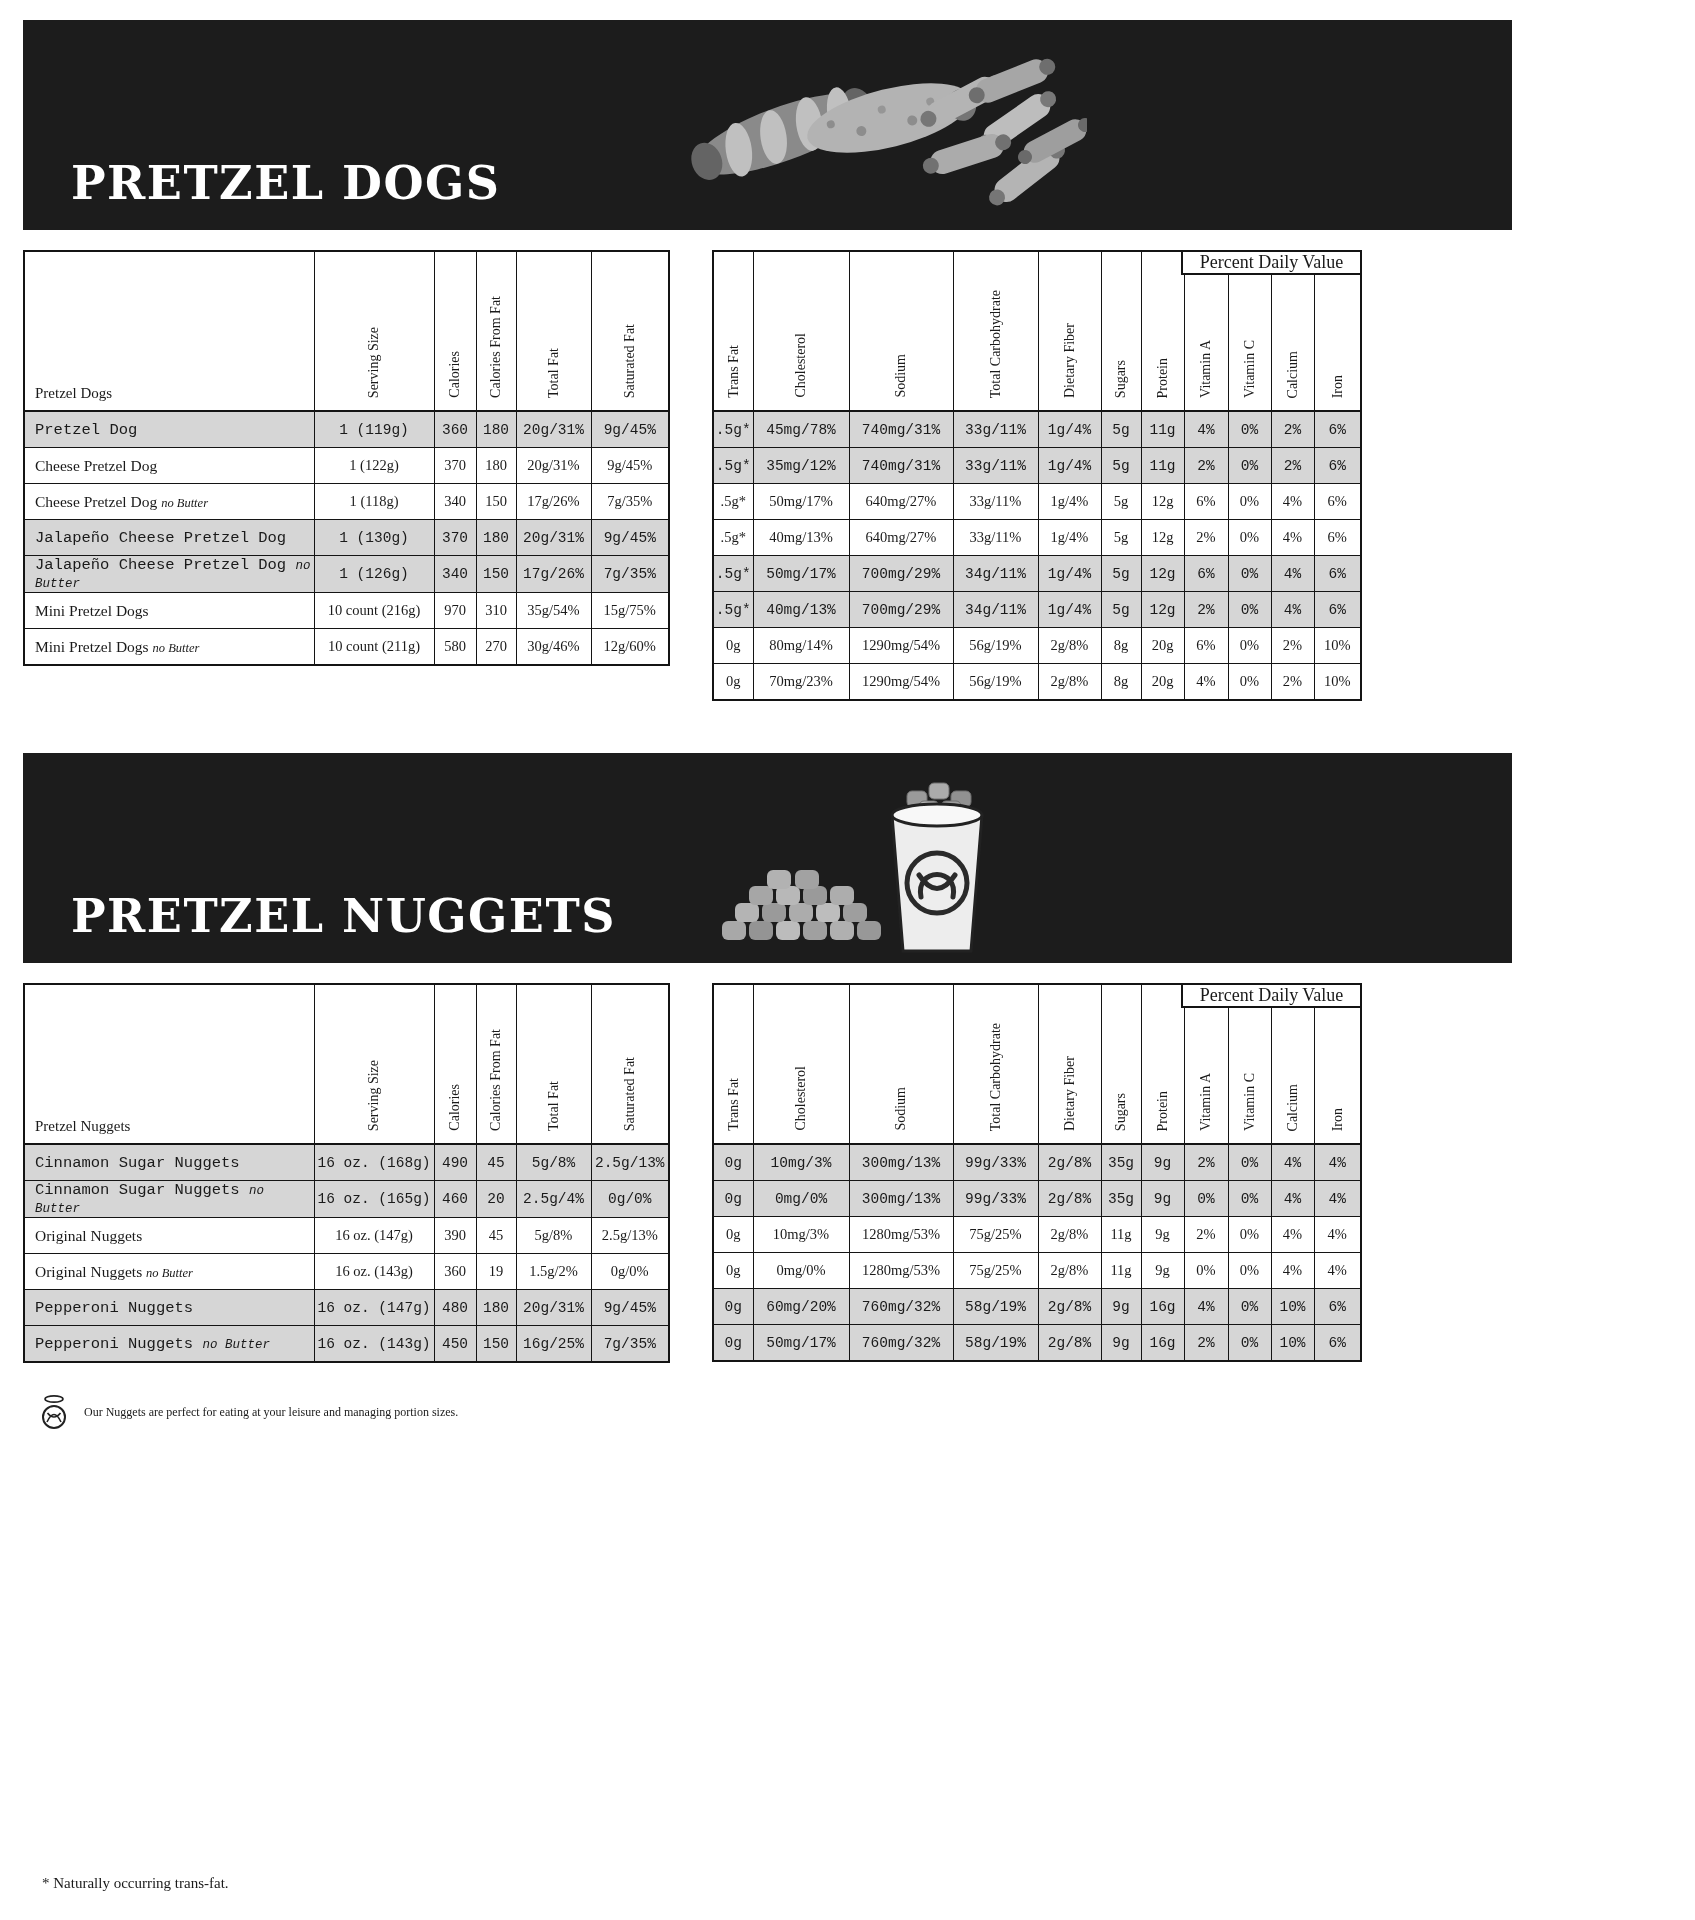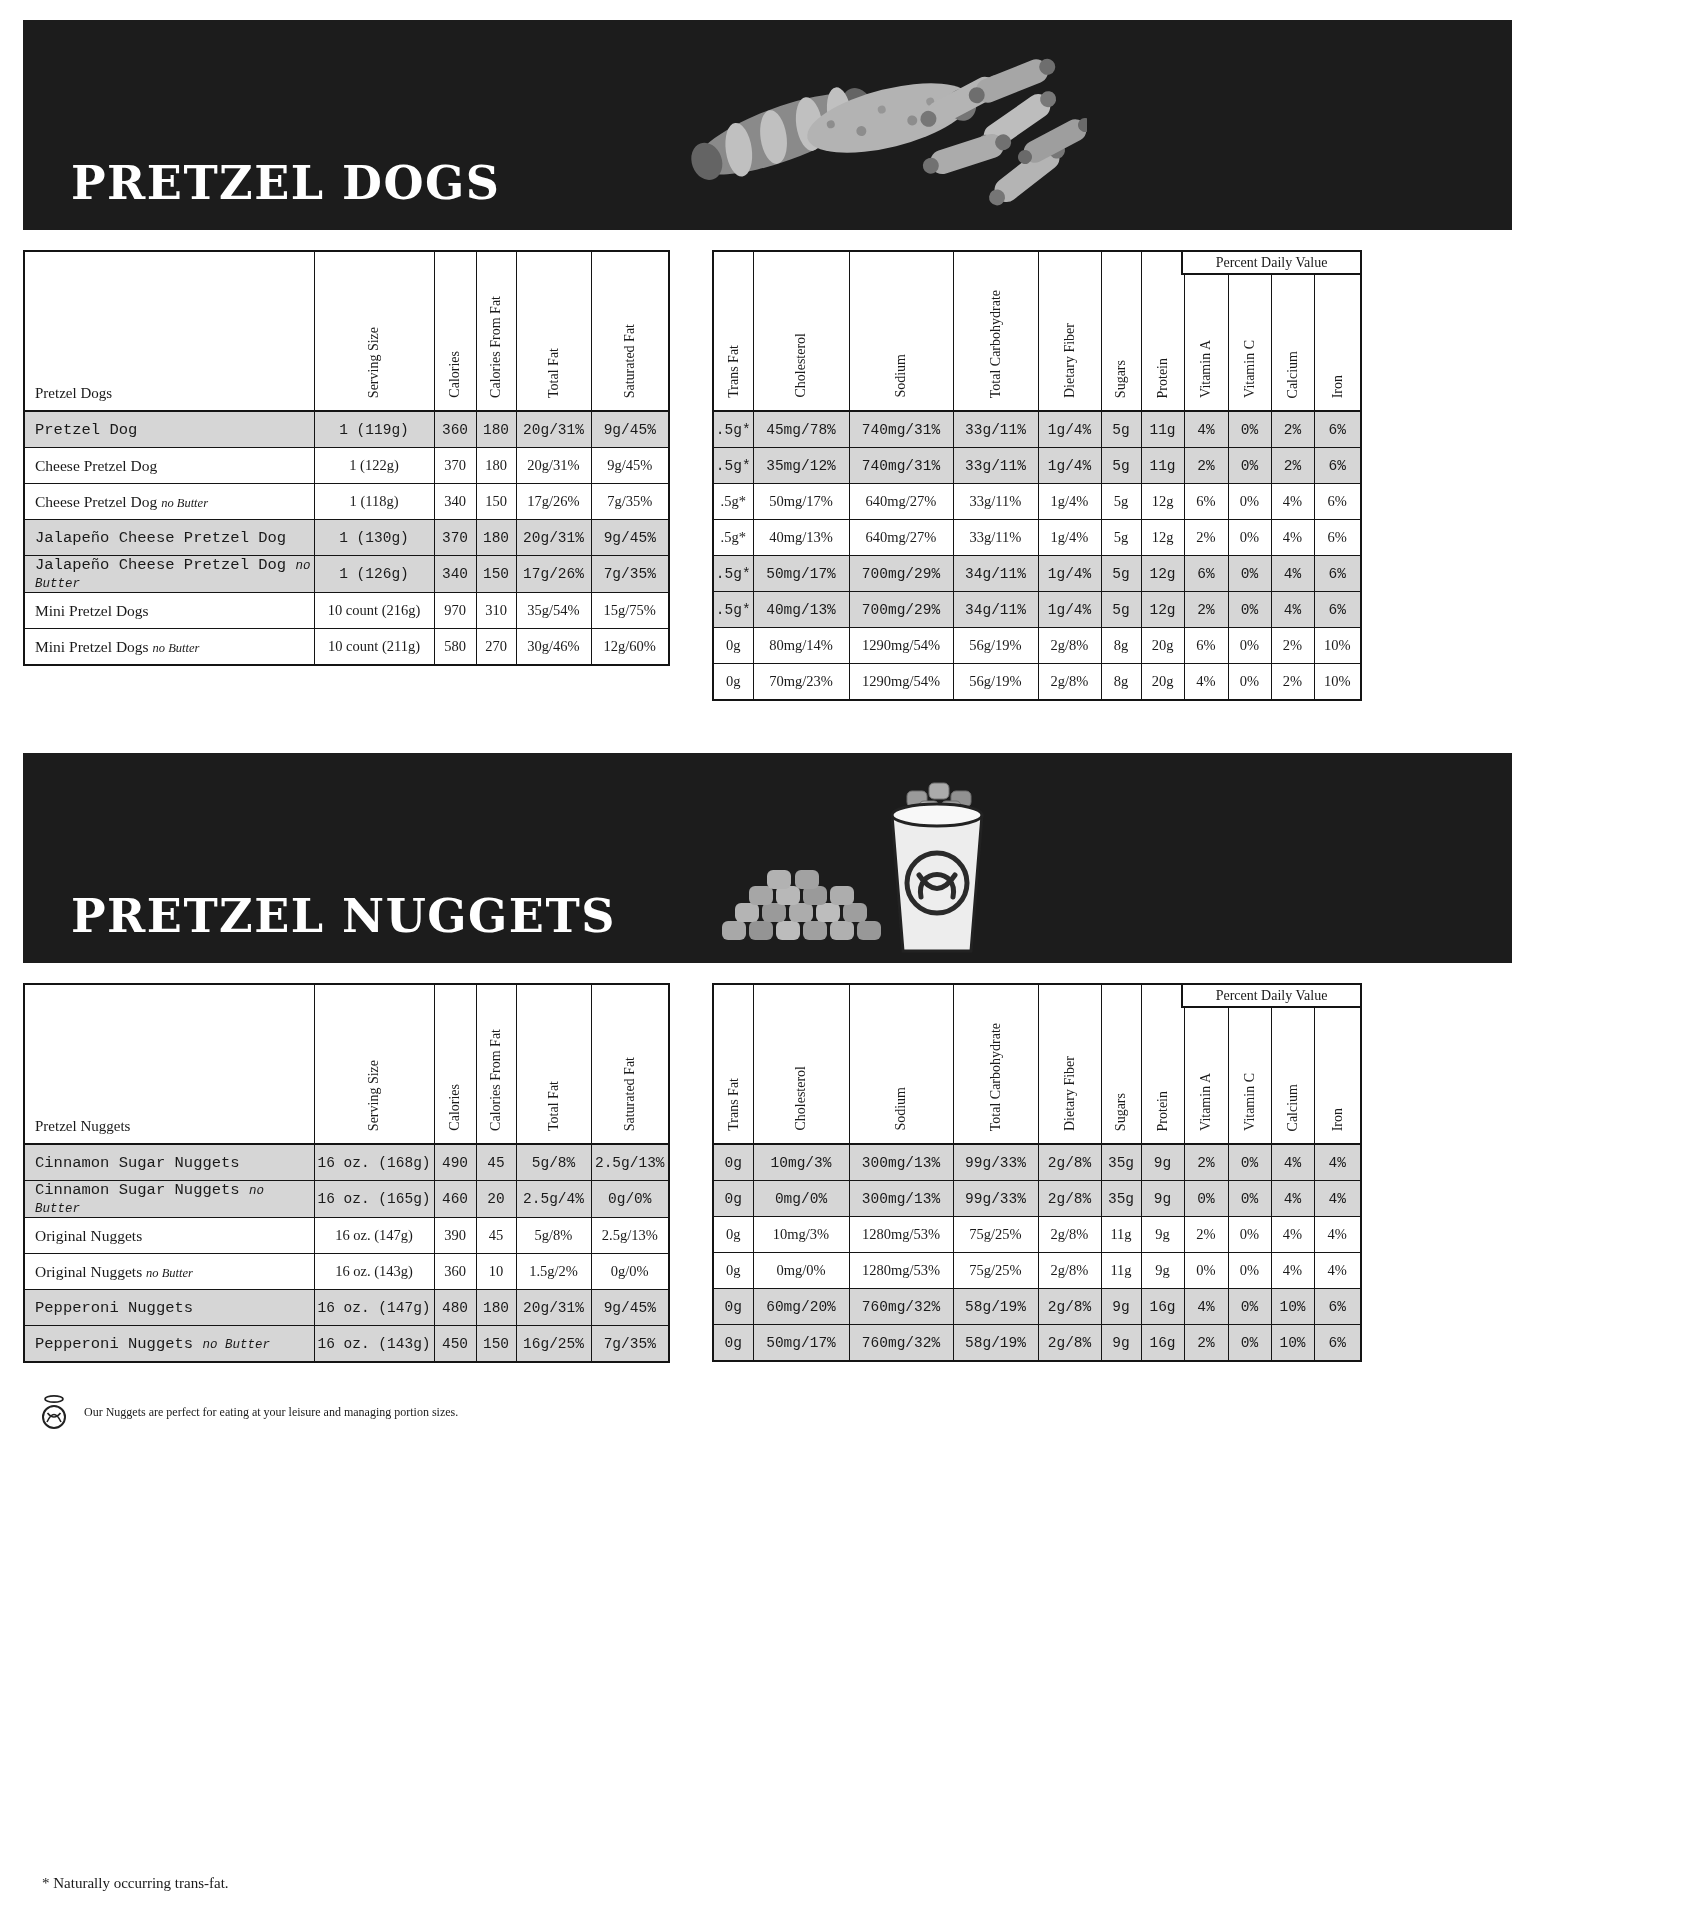--- a/index.html
+++ b/index.html
@@ -25,21 +25,21 @@
     white-space:nowrap;font-size:14px;line-height:1.1;}
   .corner{vertical-align:bottom;text-align:left;padding:0 0 8px 10px;font-size:15px;}
   tbody td{height:35px;text-align:center;font-size:14.5px;}
   td.name{text-align:left;padding-left:10px;font-size:15.5px;}
   .variant{font-style:italic;font-size:12.5px;}
   tr.shaded{background:#d6d6d6;font-family:Liberation Mono, monospace;}
 
   .twrap.right{position:relative;}
   .pdv-box{position:absolute;top:0;right:0;width:181px;height:25px;box-sizing:border-box;
     border:2px solid #141414;background:#fff;display:flex;align-items:center;justify-content:center;
-    font-size:14px;z-index:2;}
+    font-size:18px;z-index:2;}
 
   .note{display:flex;align-items:center;gap:14px;margin:30px 23px 0;padding-left:15px;font-size:12px;}
   .note-icon{display:inline-flex;}
 
   .footnote{position:absolute;left:26px;bottom:28px;font-size:15px;margin-left:16px;}
 </style>
 </head>
 <body>
 
 <div class="page">
@@ -410,21 +410,21 @@
                 <td class="val">16 oz. (147g)</td>
                 <td class="val">390</td>
                 <td class="val">45</td>
                 <td class="val">5g/8%</td>
                 <td class="val">2.5g/13%</td>
               </tr>
               <tr>
                 <td class="name"><span class="pname">Original Nuggets</span> <span class="variant">no Butter</span></td>
                 <td class="val">16 oz. (143g)</td>
                 <td class="val">360</td>
-                <td class="val">10</td>
+                <td class="val">19</td>
                 <td class="val">1.5g/2%</td>
                 <td class="val">0g/0%</td>
               </tr>
               <tr class="shaded">
                 <td class="name"><span class="pname">Pepperoni Nuggets</span></td>
                 <td class="val">16 oz. (147g)</td>
                 <td class="val">480</td>
                 <td class="val">180</td>
                 <td class="val">20g/31%</td>
                 <td class="val">9g/45%</td>

